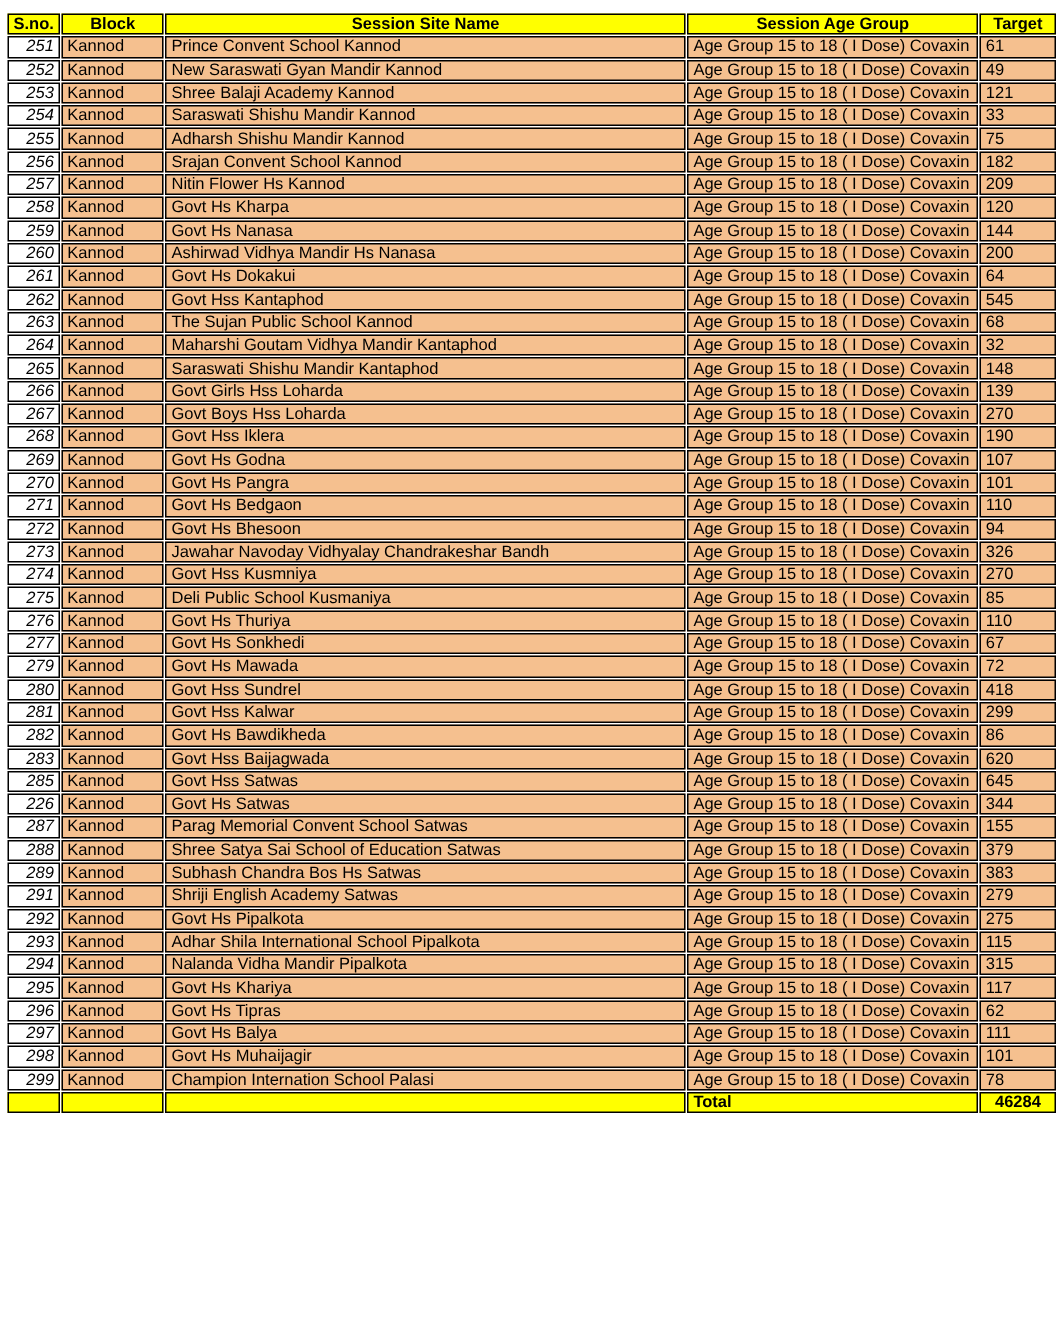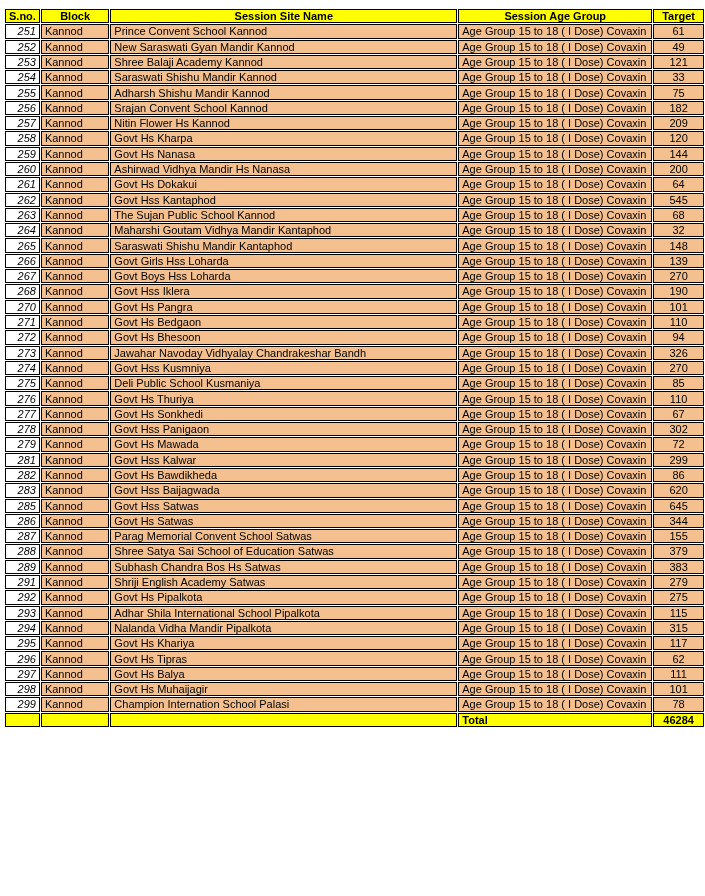--- a/index.html
+++ b/index.html
@@ -36,21 +36,21 @@
     white-space: nowrap;
     vertical-align: middle;
   }
   th {
     background: var(--header-bg, #FFFF00);
     font-weight: bold;
     text-align: center;
   }
   tbody td       { background: var(--row-bg, #F5C08F); text-align: left; }
   tbody td.sno   { background: var(--sno-bg, #FFFFFF); text-align: right; font-style: italic; }
-  tbody td.target{ text-align: center; }
+  tbody td.target{ }
   tfoot td {
     background: var(--total-bg, #FFFF00);
     font-weight: bold;
   }
   tfoot td.total-label { text-align: left; }
   tfoot td.total-value { text-align: center; }
 </style>
 </head>
 <body>
 
@@ -193,20 +193,27 @@
           <td class="target">270</td>
         </tr>
         <tr>
           <td class="sno">268</td>
           <td class="block">Kannod</td>
           <td class="site">Govt Hss Iklera</td>
           <td class="age">Age Group 15 to 18 ( I Dose) Covaxin</td>
           <td class="target">190</td>
         </tr>
         <tr>
+          <td class="sno">269</td>
+          <td class="block">Kannod</td>
+          <td class="site">Govt Hs Godna</td>
+          <td class="age">Age Group 15 to 18 ( I Dose) Covaxin</td>
+          <td class="target">107</td>
+        </tr>
+        <tr>
           <td class="sno">270</td>
           <td class="block">Kannod</td>
           <td class="site">Govt Hs Pangra</td>
           <td class="age">Age Group 15 to 18 ( I Dose) Covaxin</td>
           <td class="target">101</td>
         </tr>
         <tr>
           <td class="sno">271</td>
           <td class="block">Kannod</td>
           <td class="site">Govt Hs Bedgaon</td>
@@ -249,34 +256,34 @@
           <td class="target">110</td>
         </tr>
         <tr>
           <td class="sno">277</td>
           <td class="block">Kannod</td>
           <td class="site">Govt Hs Sonkhedi</td>
           <td class="age">Age Group 15 to 18 ( I Dose) Covaxin</td>
           <td class="target">67</td>
         </tr>
         <tr>
-          <td class="sno">278</td>
-          <td class="block">Kannod</td>
-          <td class="site">Govt Hss Panigaon</td>
-          <td class="age">Age Group 15 to 18 ( I Dose) Covaxin</td>
-          <td class="target">302</td>
-        </tr>
-        <tr>
           <td class="sno">279</td>
           <td class="block">Kannod</td>
           <td class="site">Govt Hs Mawada</td>
           <td class="age">Age Group 15 to 18 ( I Dose) Covaxin</td>
           <td class="target">72</td>
         </tr>
         <tr>
+          <td class="sno">280</td>
+          <td class="block">Kannod</td>
+          <td class="site">Govt Hss Sundrel</td>
+          <td class="age">Age Group 15 to 18 ( I Dose) Covaxin</td>
+          <td class="target">418</td>
+        </tr>
+        <tr>
           <td class="sno">281</td>
           <td class="block">Kannod</td>
           <td class="site">Govt Hss Kalwar</td>
           <td class="age">Age Group 15 to 18 ( I Dose) Covaxin</td>
           <td class="target">299</td>
         </tr>
         <tr>
           <td class="sno">282</td>
           <td class="block">Kannod</td>
           <td class="site">Govt Hs Bawdikheda</td>
@@ -291,21 +298,21 @@
           <td class="target">620</td>
         </tr>
         <tr>
           <td class="sno">285</td>
           <td class="block">Kannod</td>
           <td class="site">Govt Hss Satwas</td>
           <td class="age">Age Group 15 to 18 ( I Dose) Covaxin</td>
           <td class="target">645</td>
         </tr>
         <tr>
-          <td class="sno">286</td>
+          <td class="sno">226</td>
           <td class="block">Kannod</td>
           <td class="site">Govt Hs Satwas</td>
           <td class="age">Age Group 15 to 18 ( I Dose) Covaxin</td>
           <td class="target">344</td>
         </tr>
         <tr>
           <td class="sno">287</td>
           <td class="block">Kannod</td>
           <td class="site">Parag Memorial Convent School Satwas</td>
           <td class="age">Age Group 15 to 18 ( I Dose) Covaxin</td>

